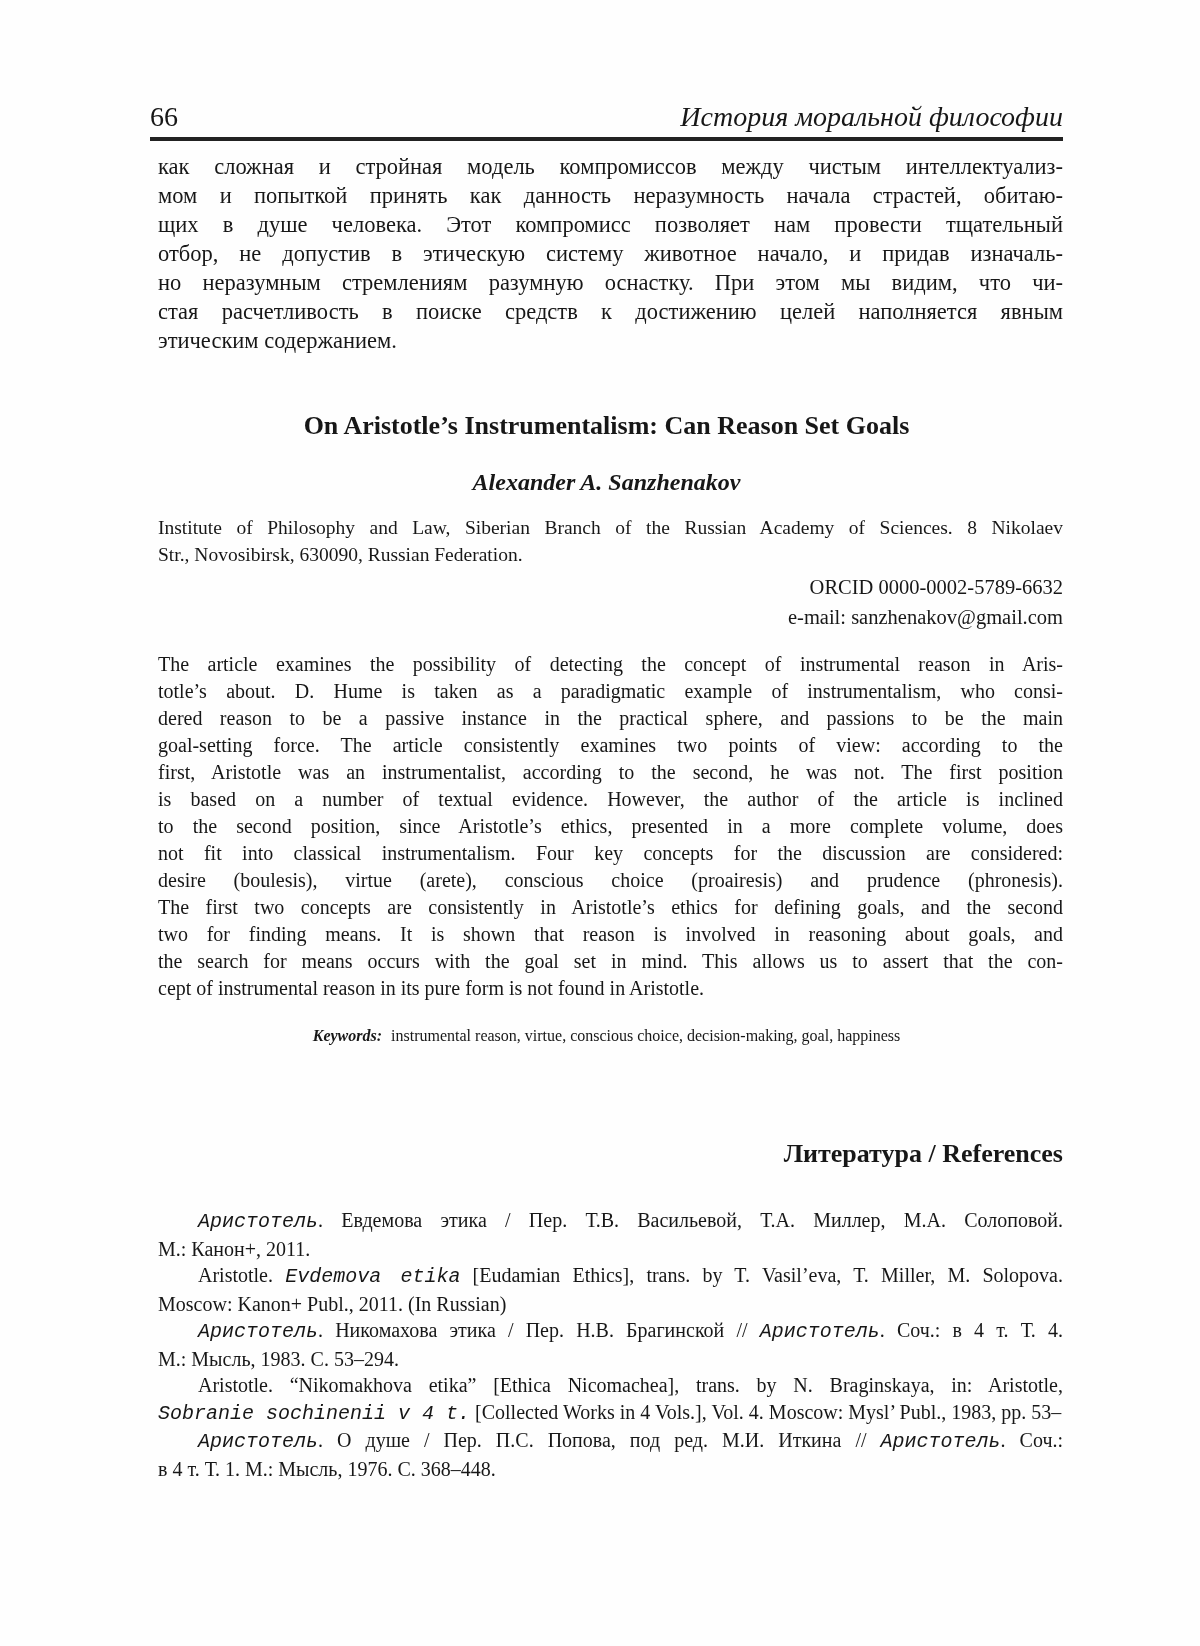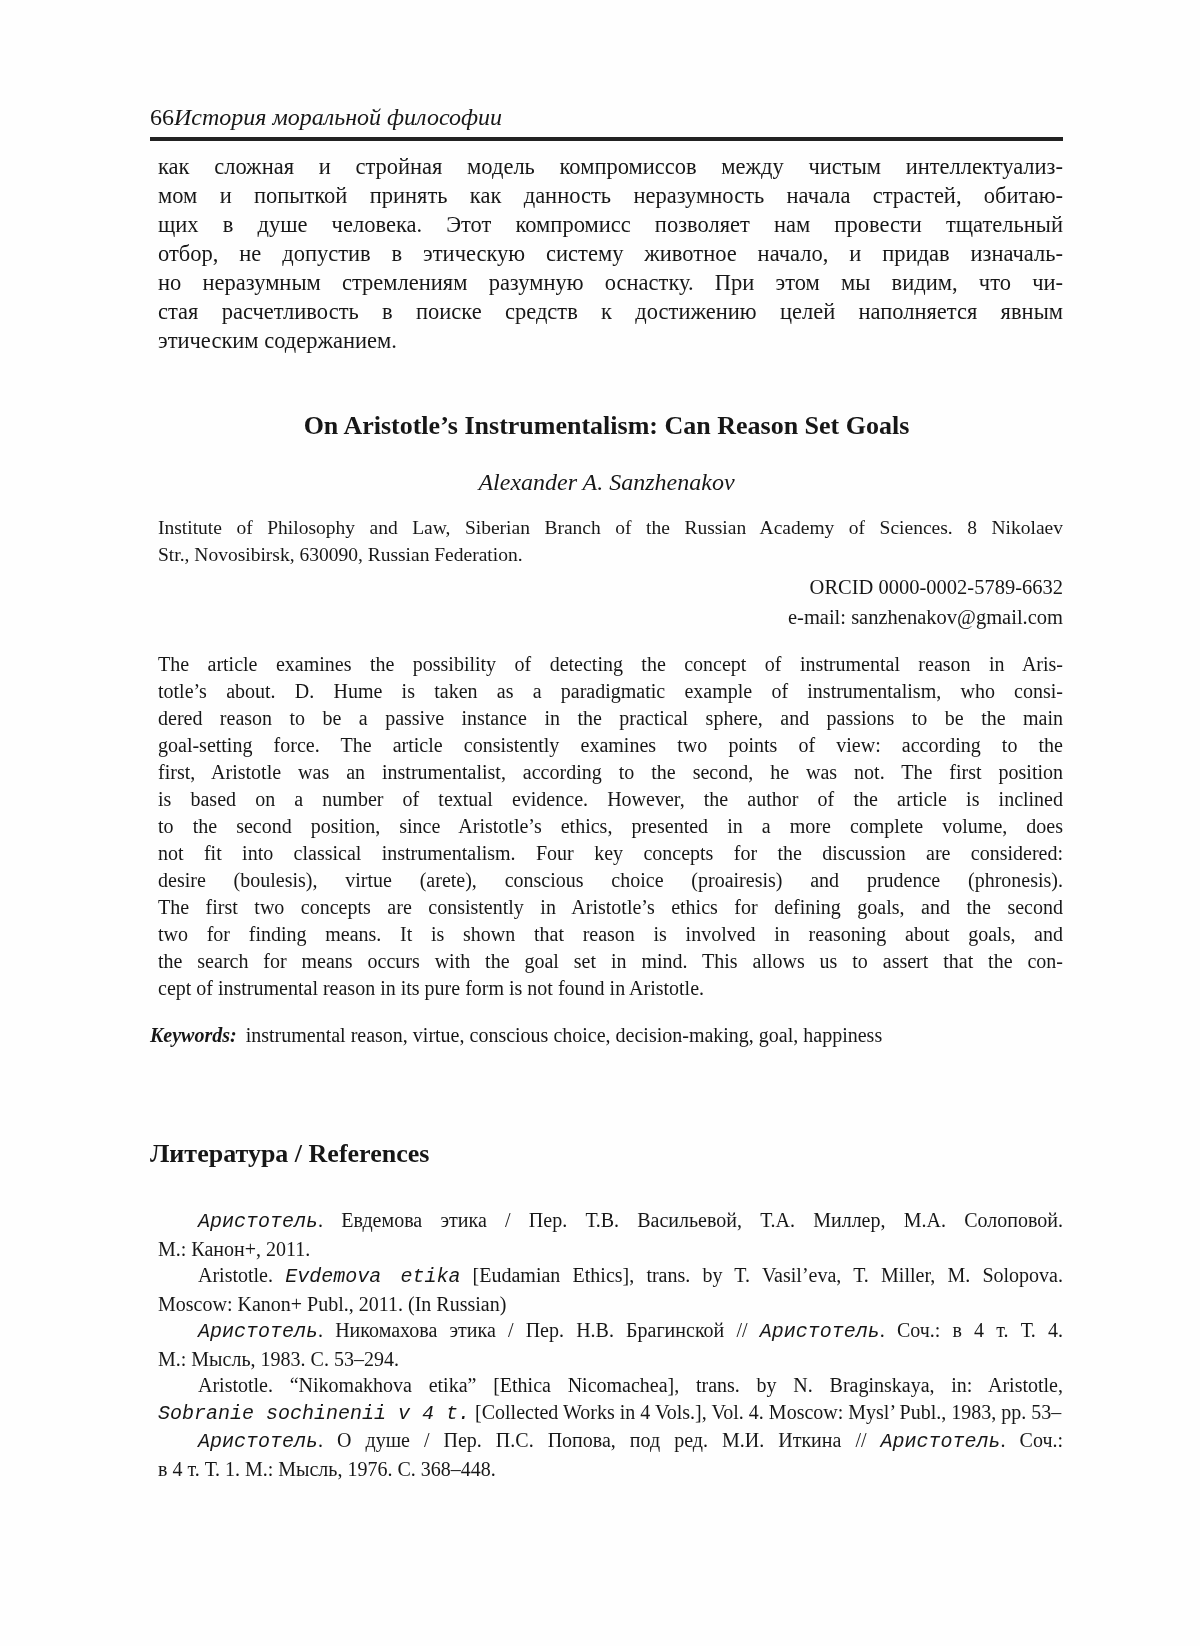--- a/index.html
+++ b/index.html
@@ -12,23 +12,23 @@
     color: #171717;
     font-family: "Liberation Serif", "DejaVu Serif", serif;
     overflow: hidden;
   }
   .abs { position: absolute; left: 150px; width: 913px; }
 
   
   .header-row {
     top: 104px;
     display: flex;
-    justify-content: flex-start;
+    justify-content: space-between;
     align-items: baseline;
-    font-size: 24px;
+    font-size: 28px;
     line-height: 26px;
   }
   .running-title { font-style: italic; }
   .header-rule {
     top: 137px;
     height: 4px;
     background: #222222;
   }
 
   
@@ -45,21 +45,21 @@
   .article-title {
     top: 410px;
     text-align: center;
     font-weight: bold;
     font-size: 26px;
     line-height: 32px;
   }
   .article-author {
     top: 467px;
     text-align: center;
-    font-weight: normal;
+    font-weight: bold;
     font-style: italic;
     font-size: 24px;
     line-height: 30px;
   }
 
   .affiliation {
     top: 514px;
     font-size: 19.5px;
     line-height: 27px;
   }
@@ -72,28 +72,29 @@
   .contact .cline { text-align: right; }
 
   .abstract {
     top: 651px;
     font-size: 20px;
     line-height: 27px;
   }
 
   .keywords {
     top: 1022px;
-    font-size: 20px;
+    font-size: 16px;
     line-height: 27px;
+    text-align: center;
   }
   .keywords-label { font-weight: bold; font-style: italic; margin-right: 9px; }
 
   .references-heading {
     top: 1138px;
-    text-align: left;
+    text-align: right;
     font-weight: bold;
     font-size: 26px;
     line-height: 32px;
   }
 
   .references {
     top: 1207px;
     font-size: 20px;
     line-height: 26.5px;
   }

